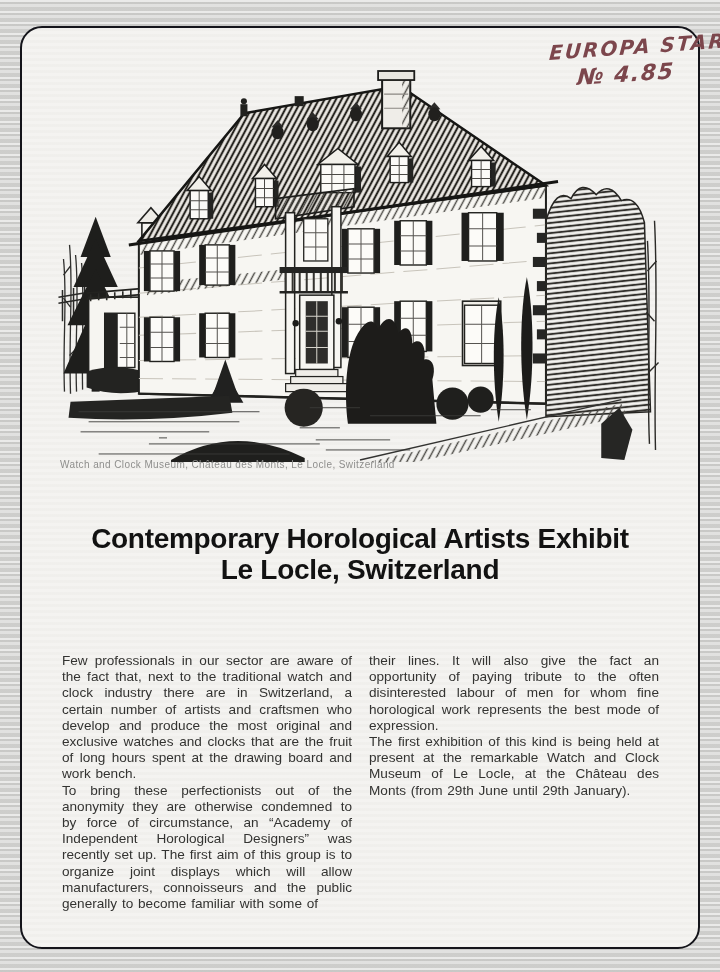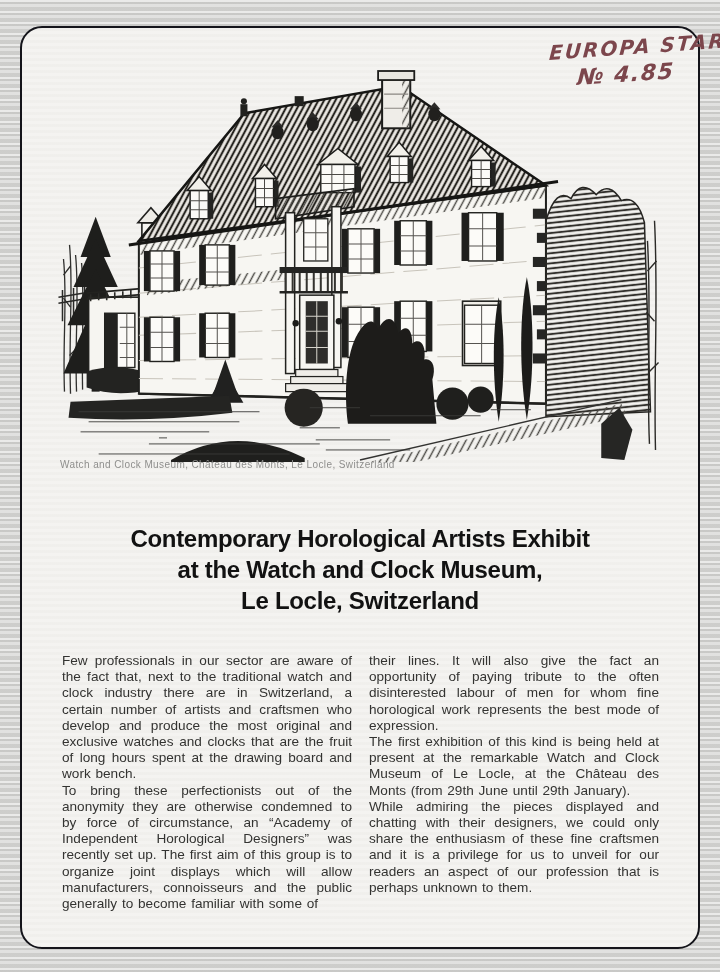--- a/index.html
+++ b/index.html
@@ -31,21 +31,21 @@
   .hw-line1{font-size:20px;letter-spacing:2px;white-space:nowrap;}
   .hw-line2{font-size:22px;margin-left:30px;letter-spacing:1.5px;}
   .illo{position:absolute;left:58px;top:70px;width:604px;height:392px;}
   .illo svg{display:block;width:100%;height:100%;}
   .caption{
     position:absolute;left:60px;top:459px;width:600px;
     font-size:10px;color:#8e8e8c;letter-spacing:.4px;
   }
   .headline{
     position:absolute;left:36px;top:523px;width:648px;text-align:center;
-    font-weight:bold;font-size:24px;line-height:31px;color:#121212;
+    font-weight:bold;font-size:28px;line-height:31px;color:#121212;
     letter-spacing:-.3px;
   }
   .columns{position:absolute;left:62px;top:653px;width:597px;display:flex;gap:17px;}
   .col{width:290px;font-size:13.6px;line-height:16.2px;text-align:justify;
        color:#333331;word-spacing:1px;}
   .col p{margin:0;}
 </style>
 </head>
 <body>
 
@@ -317,29 +317,27 @@
         <path d="M300,388 L560,328" stroke="#333331" stroke-width="1.4" fill="none"></path>
         <path d="M540,352 L558,336 L571,358 L563,388 L540,386 Z" fill="#262624"></path>
       </g>
     </svg>
   </div>
 
   <div class="caption">Watch and Clock Museum, Château des Monts, Le Locle, Switzerland</div>
 
   <div class="headline">
     <div>Contemporary Horological Artists Exhibit</div>
-    <div>at the Watch and Clock Museum,</div>
     <div>Le Locle, Switzerland</div>
   </div>
 
   <div class="columns">
     <div class="col">
       <p>Few professionals in our sector are aware of the fact that, next to the traditional watch and clock industry there are in Switzerland, a certain number of artists and craftsmen who develop and produce the most original and exclusive watches and clocks that are the fruit of long hours spent at the drawing board and work bench.</p>
       <p>To bring these perfectionists out of the anonymity they are otherwise condemned to by force of circumstance, an “Academy of Independent Horological Designers” was recently set up. The first aim of this group is to organize joint displays which will allow manufacturers, connoisseurs and the public generally to become familiar with some of</p>
     </div>
     <div class="col">
       <p>their lines. It will also give the fact an opportunity of paying tribute to the often disinterested labour of men for whom fine horological work represents the best mode of expression.</p>
       <p>The first exhibition of this kind is being held at present at the remarkable Watch and Clock Museum of Le Locle, at the Château des Monts (from 29th June until 29th January).</p>
-      <p>While admiring the pieces displayed and chatting with their designers, we could only share the enthusiasm of these fine craftsmen and it is a privilege for us to unveil for our readers an aspect of our profession that is perhaps unknown to them.</p>
     </div>
   </div>
 
 </div>
 
 </body></html>

